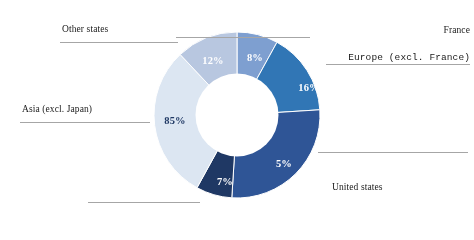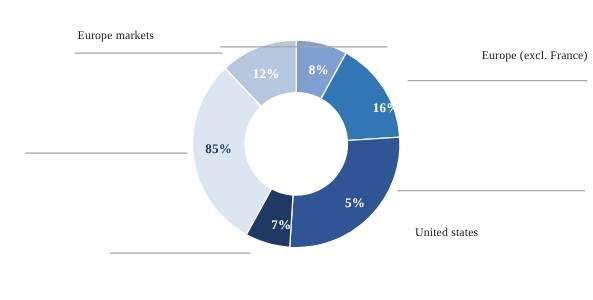--- a/index.html
+++ b/index.html
@@ -71,28 +71,30 @@
     <circle cx="237" cy="115" r="41.5" fill="#ffffff"></circle>
   </svg>
 
   <div class="leader-line" style="left:176px; top:37px; width:134px;"></div>
   <div class="leader-line" style="left:326px; top:64px; width:144px;"></div>
   <div class="leader-line" style="left:318px; top:152px; width:150px;"></div>
   <div class="leader-line" style="left:88px; top:202px; width:112px;"></div>
   <div class="leader-line" style="left:20px; top:122px; width:130px;"></div>
   <div class="leader-line" style="left:60px; top:42px; width:118px;"></div>
 
+  <div class="callout-label right" style="left:330px; top:25px; width:140px;">France</div>
 
-  <div class="callout-label right" style="left:330px; top:40px; width:140px;">Europe (excl. France)</div>
+  <div class="callout-label right" style="left:330px; top:52px; width:140px;font-family:Liberation Mono, monospace;">Europe (excl. France)</div>
 
   <div class="callout-label left" style="left:332px; top:134px; width:140px;margin-top:48px;">United states</div>
 
 
+  <div class="callout-label left" style="left:22px; top:104px; width:140px;">Asia (excl. Japan)</div>
 
-  <div class="callout-label left" style="left:62px; top:24px; width:130px;">Europe markets</div>
+  <div class="callout-label left" style="left:62px; top:24px; width:130px;">Other states</div>
 
   <div class="slice-value" style="left:255px; top:57px; color:#ffffff;">8%</div>
 
   <div class="slice-value" style="left:309px; top:87px; color:#ffffff;">16%</div>
 
   <div class="slice-value" style="left:284px; top:163px; color:#ffffff;">5%</div>
 
   <div class="slice-value" style="left:225px; top:181px; color:#ffffff;">7%</div>
 
   <div class="slice-value" style="left:175px; top:120px; color:#1f3864;">85%</div>

